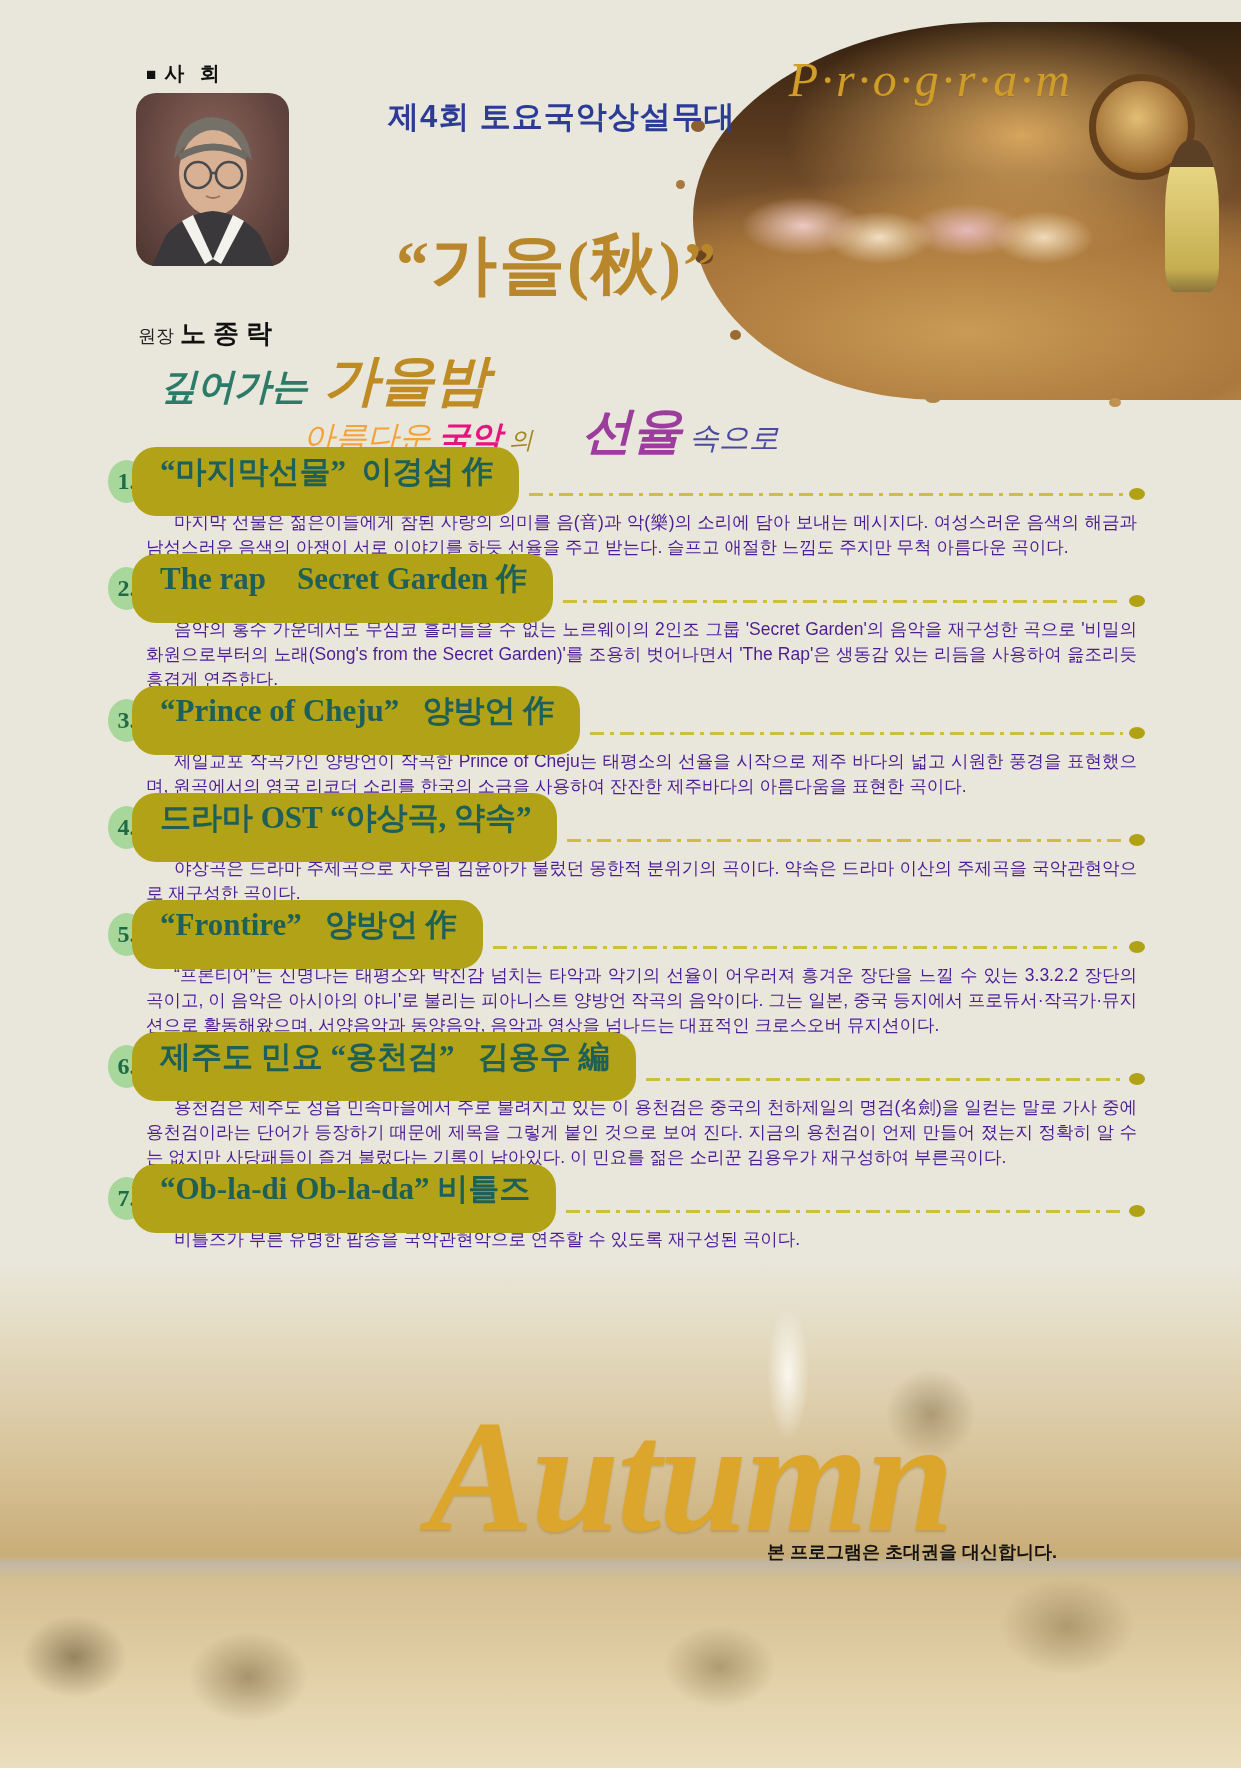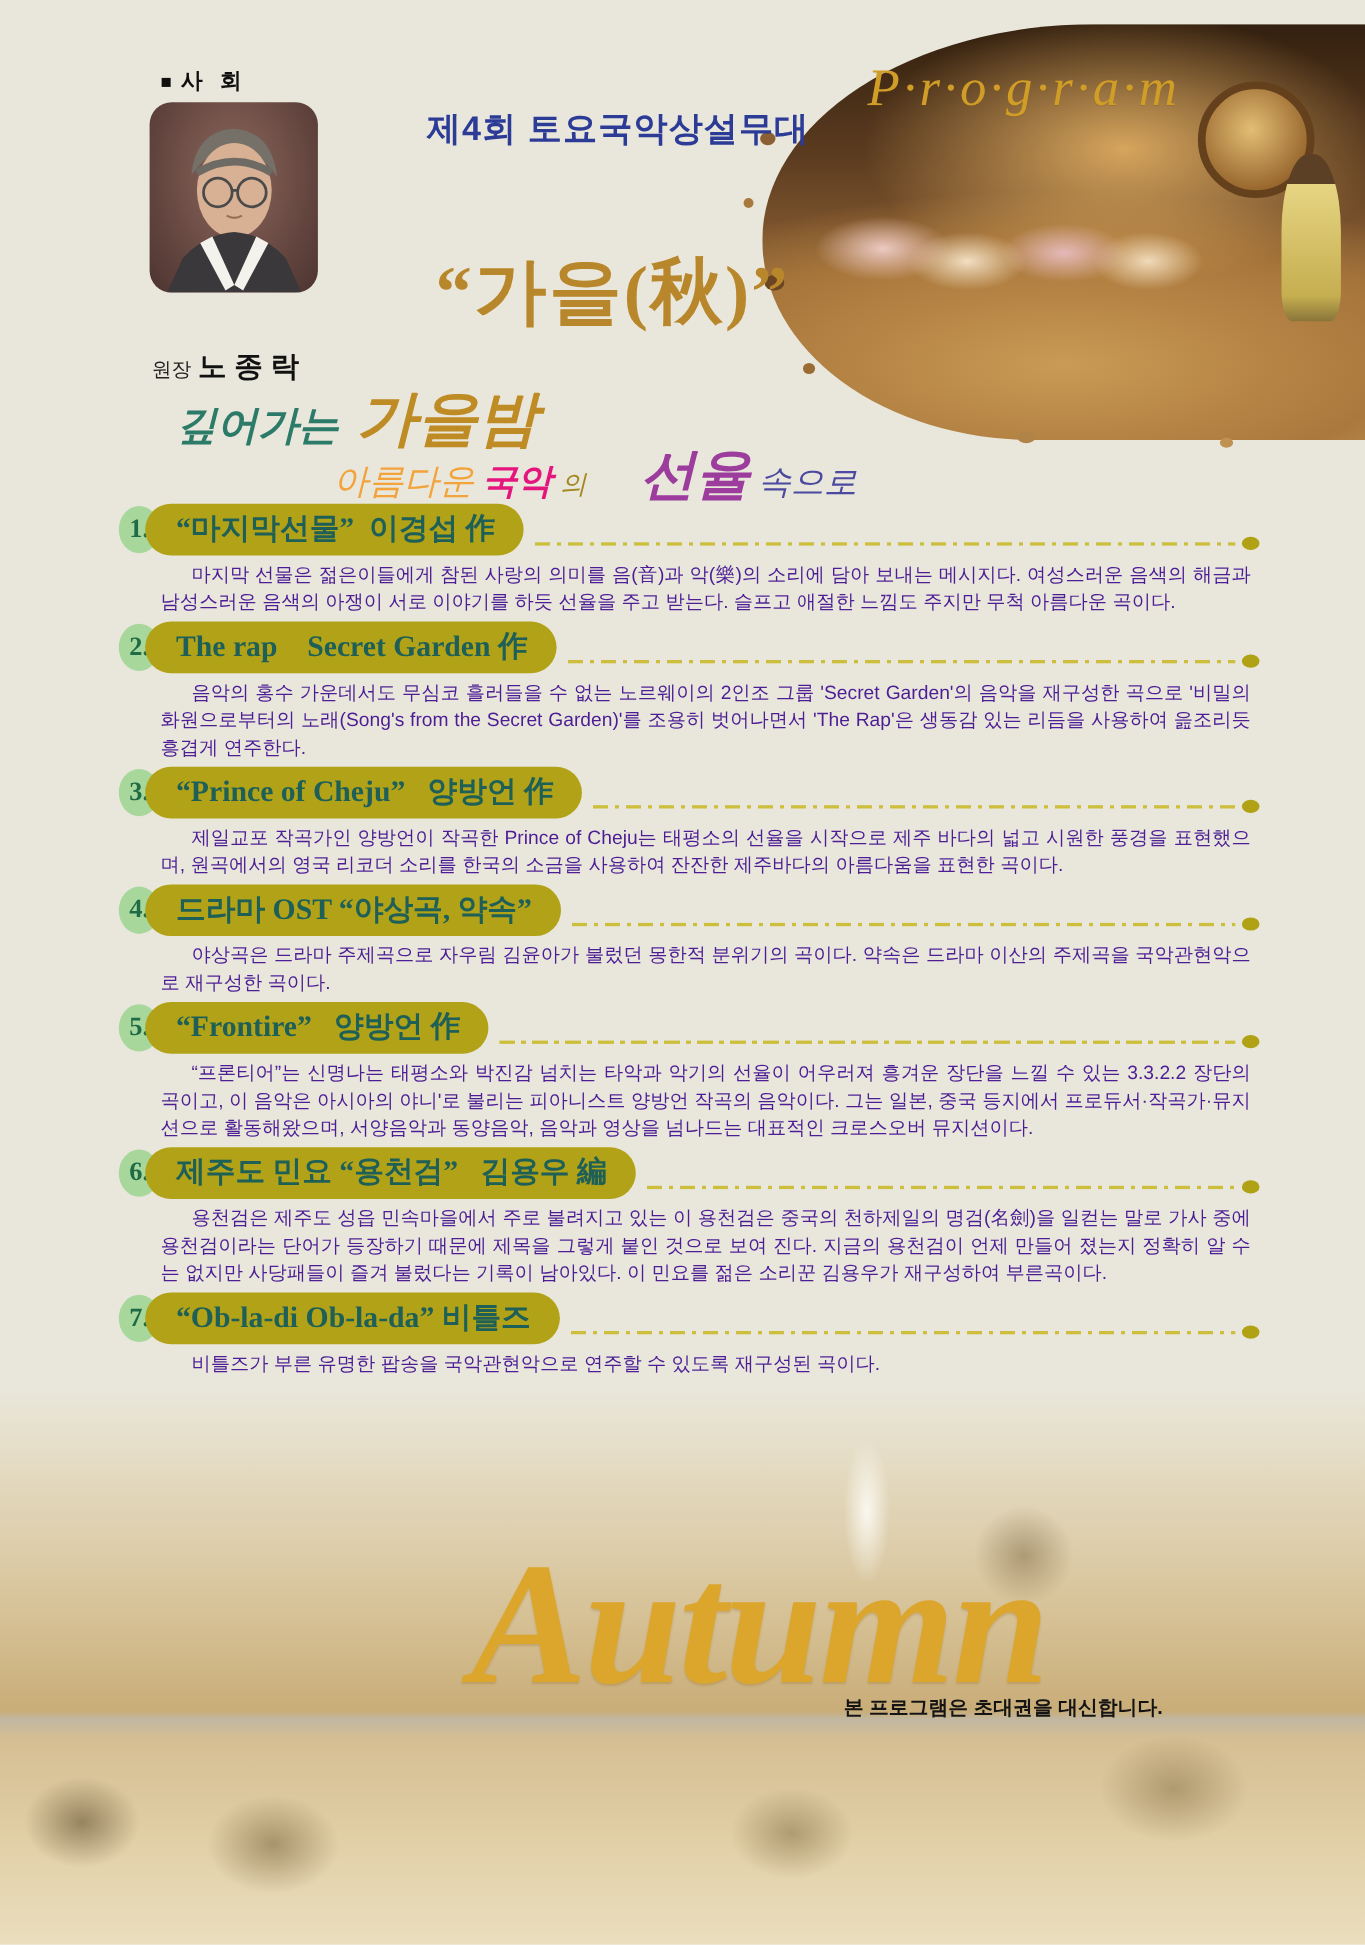--- a/index.html
+++ b/index.html
@@ -84,21 +84,21 @@
   .section { margin-bottom:5px; }
   .sec-header { display:flex; align-items:center; margin:0 96px 0 108px; height:46px; }
   .sec-num {
     flex:0 0 auto; width:37px; height:43px; background:#a8d79c; border-radius:50%;
     display:flex; align-items:center; justify-content:center;
     font-family:"Liberation Serif", serif; font-size:24px; font-weight:bold; color:#1f6b46;
     margin-right:-13px; position:relative; z-index:1;
   }
   .sec-pill {
     flex:0 0 auto; background:#b2a217; color:#1e6057; border-radius:24px;
-    padding:4px 26px 7px 28px; font-size:27px; font-weight:bold;
+    padding:4px 26px 23px 28px; font-size:31px; font-weight:bold;
     font-family:"Liberation Serif", serif; white-space:pre; position:relative; z-index:2;
   }
   .sec-line {
     flex:1 1 auto; height:3px; align-self:flex-end; margin:0 6px 8px 10px;
     background: repeating-linear-gradient(90deg,
       #cdbf3d 0 14px, rgba(0,0,0,0) 14px 20px,
       #cdbf3d 20px 24px, rgba(0,0,0,0) 24px 30px);
   }
   .sec-dot { flex:0 0 auto; width:16px; height:12px; background:#b0a214; border-radius:50%; align-self:flex-end; margin-bottom:4px; }
   .sec-body {

